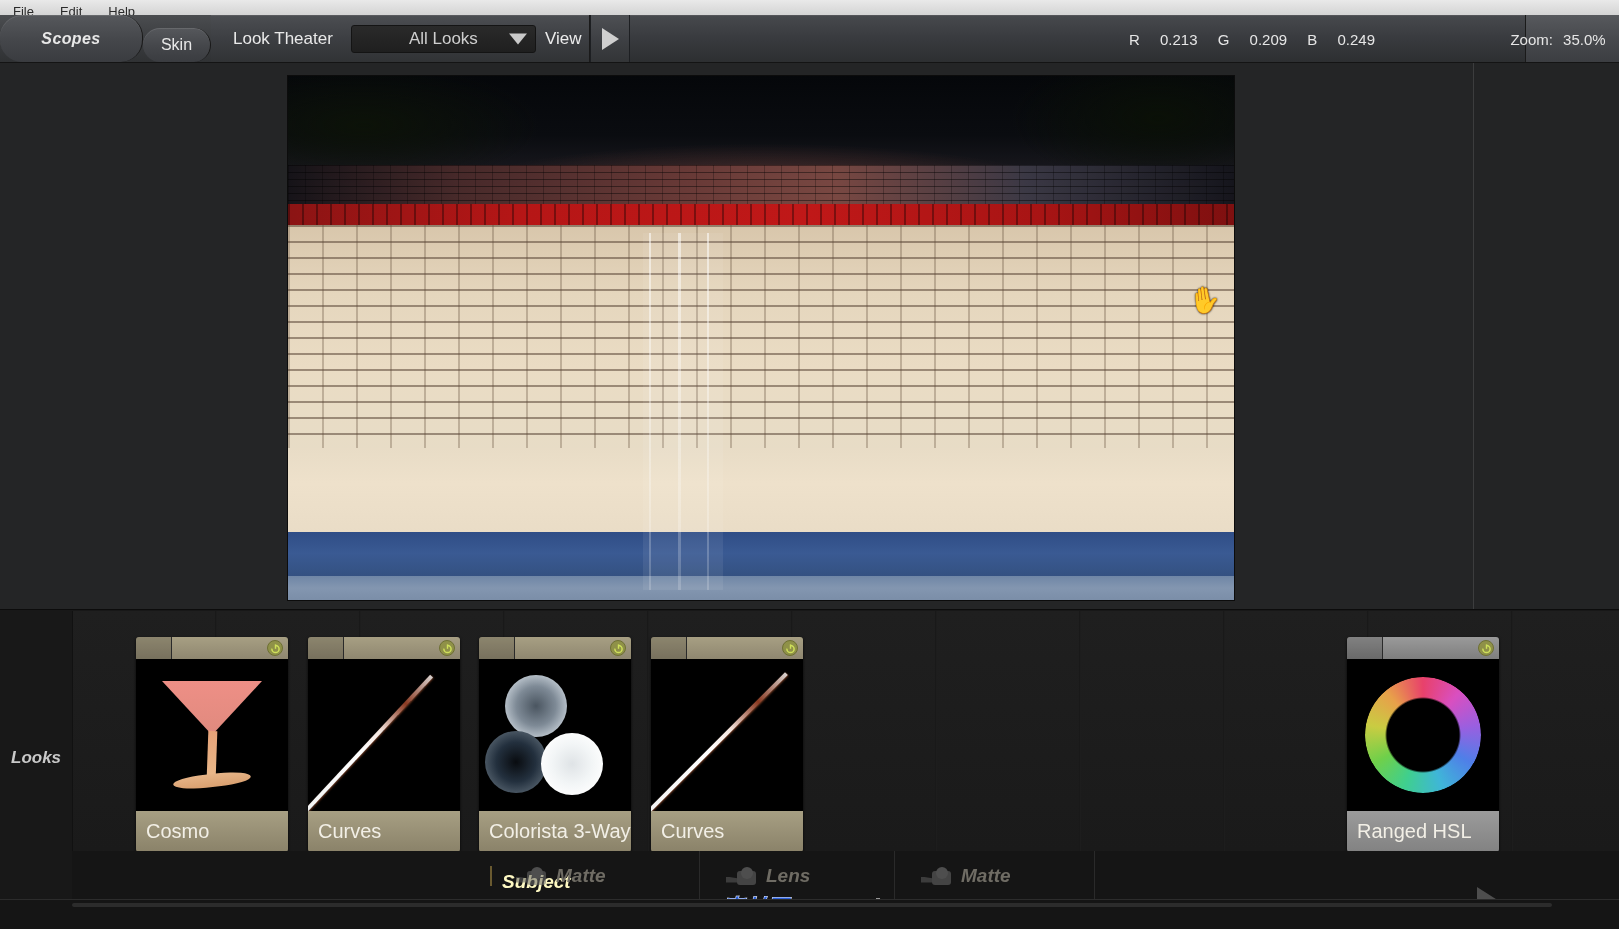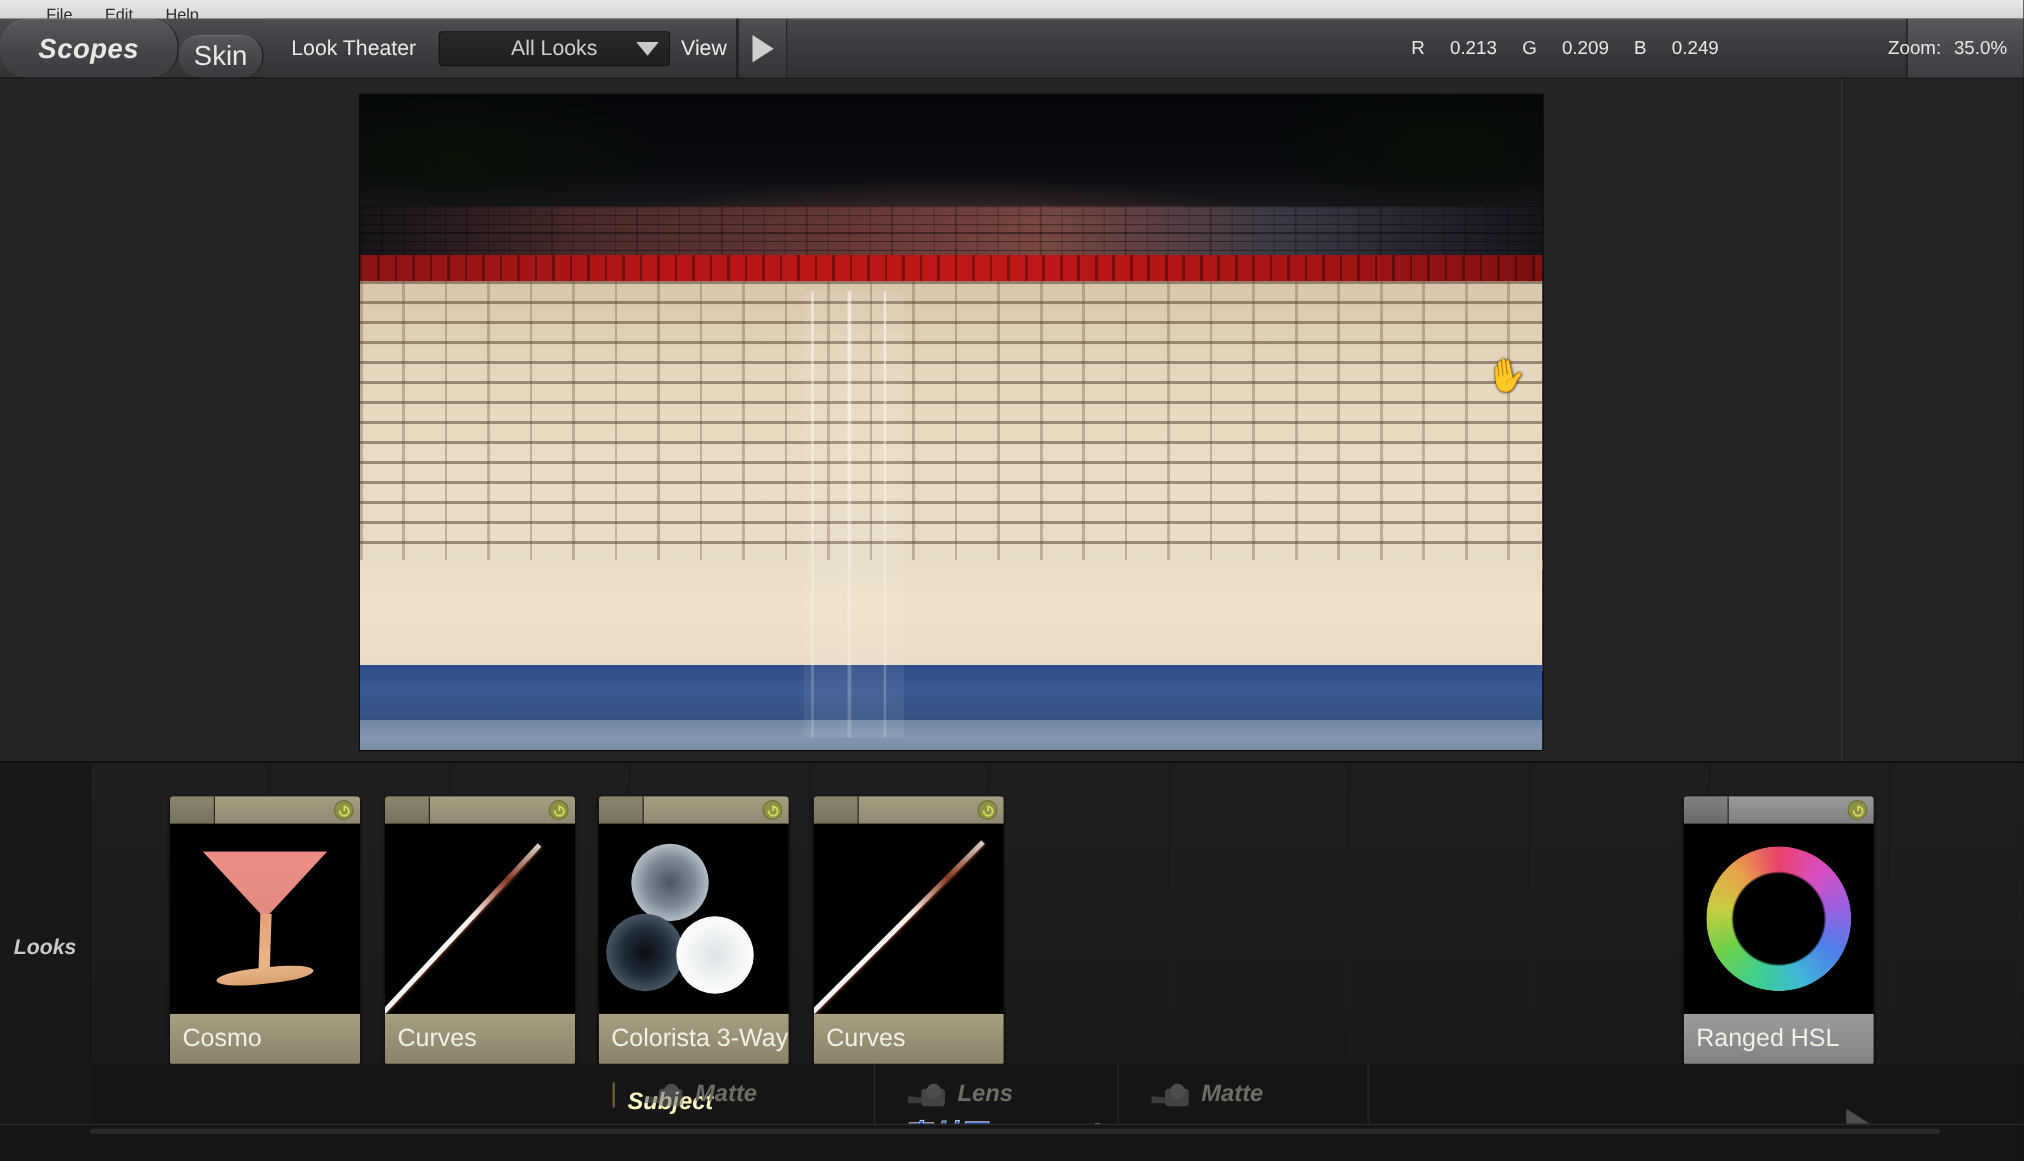--- a/index.html
+++ b/index.html
@@ -14,40 +14,40 @@
     width: 1619px; height: 929px;
     background: #1b1b1b;
     overflow: hidden;
   }
 
   
   #menubar {
     position: absolute; left: 0; top: 0; width: 1619px; height: 15px;
     background: linear-gradient(#e9e9e9, #d4d4d4);
     display: flex; align-items: flex-end;
-    padding-left: 24px;
+    padding-left: 0;
     overflow: hidden;
   }
   #menubar .mi {
     font-size: 13px; color: #2a2a2a;
     padding: 0 13px;
     line-height: 13px;
     position: relative; top: 3px;
   }
 
   
   #toolbar {
     position: absolute; left: 0; top: 15px; width: 1619px; height: 48px;
     background: linear-gradient(#4b4d50, #3a3c3f 55%, #303234);
     border-bottom: 1px solid #141414;
     display: flex; align-items: stretch;
   }
   .tb-btn {
     display: flex; align-items: center; justify-content: center;
-    color: #e8e8e8; font-size: 22px;
+    color: #e8e8e8; font-size: 16px;
     border-right: 1px solid #191919;
     background: linear-gradient(#56585c, #44464a 55%, #3a3c40);
     box-shadow: inset 0 1px 0 rgba(255,255,255,.10);
     position: relative;
     border-radius: 22px;
   }
   .tb-btn.italic { font-style: italic; font-weight: bold; letter-spacing: .4px; }
   #btn-scopes { width: 143px; }
   #btn-skin   { width: 68px; margin-top: 13px; }
 

